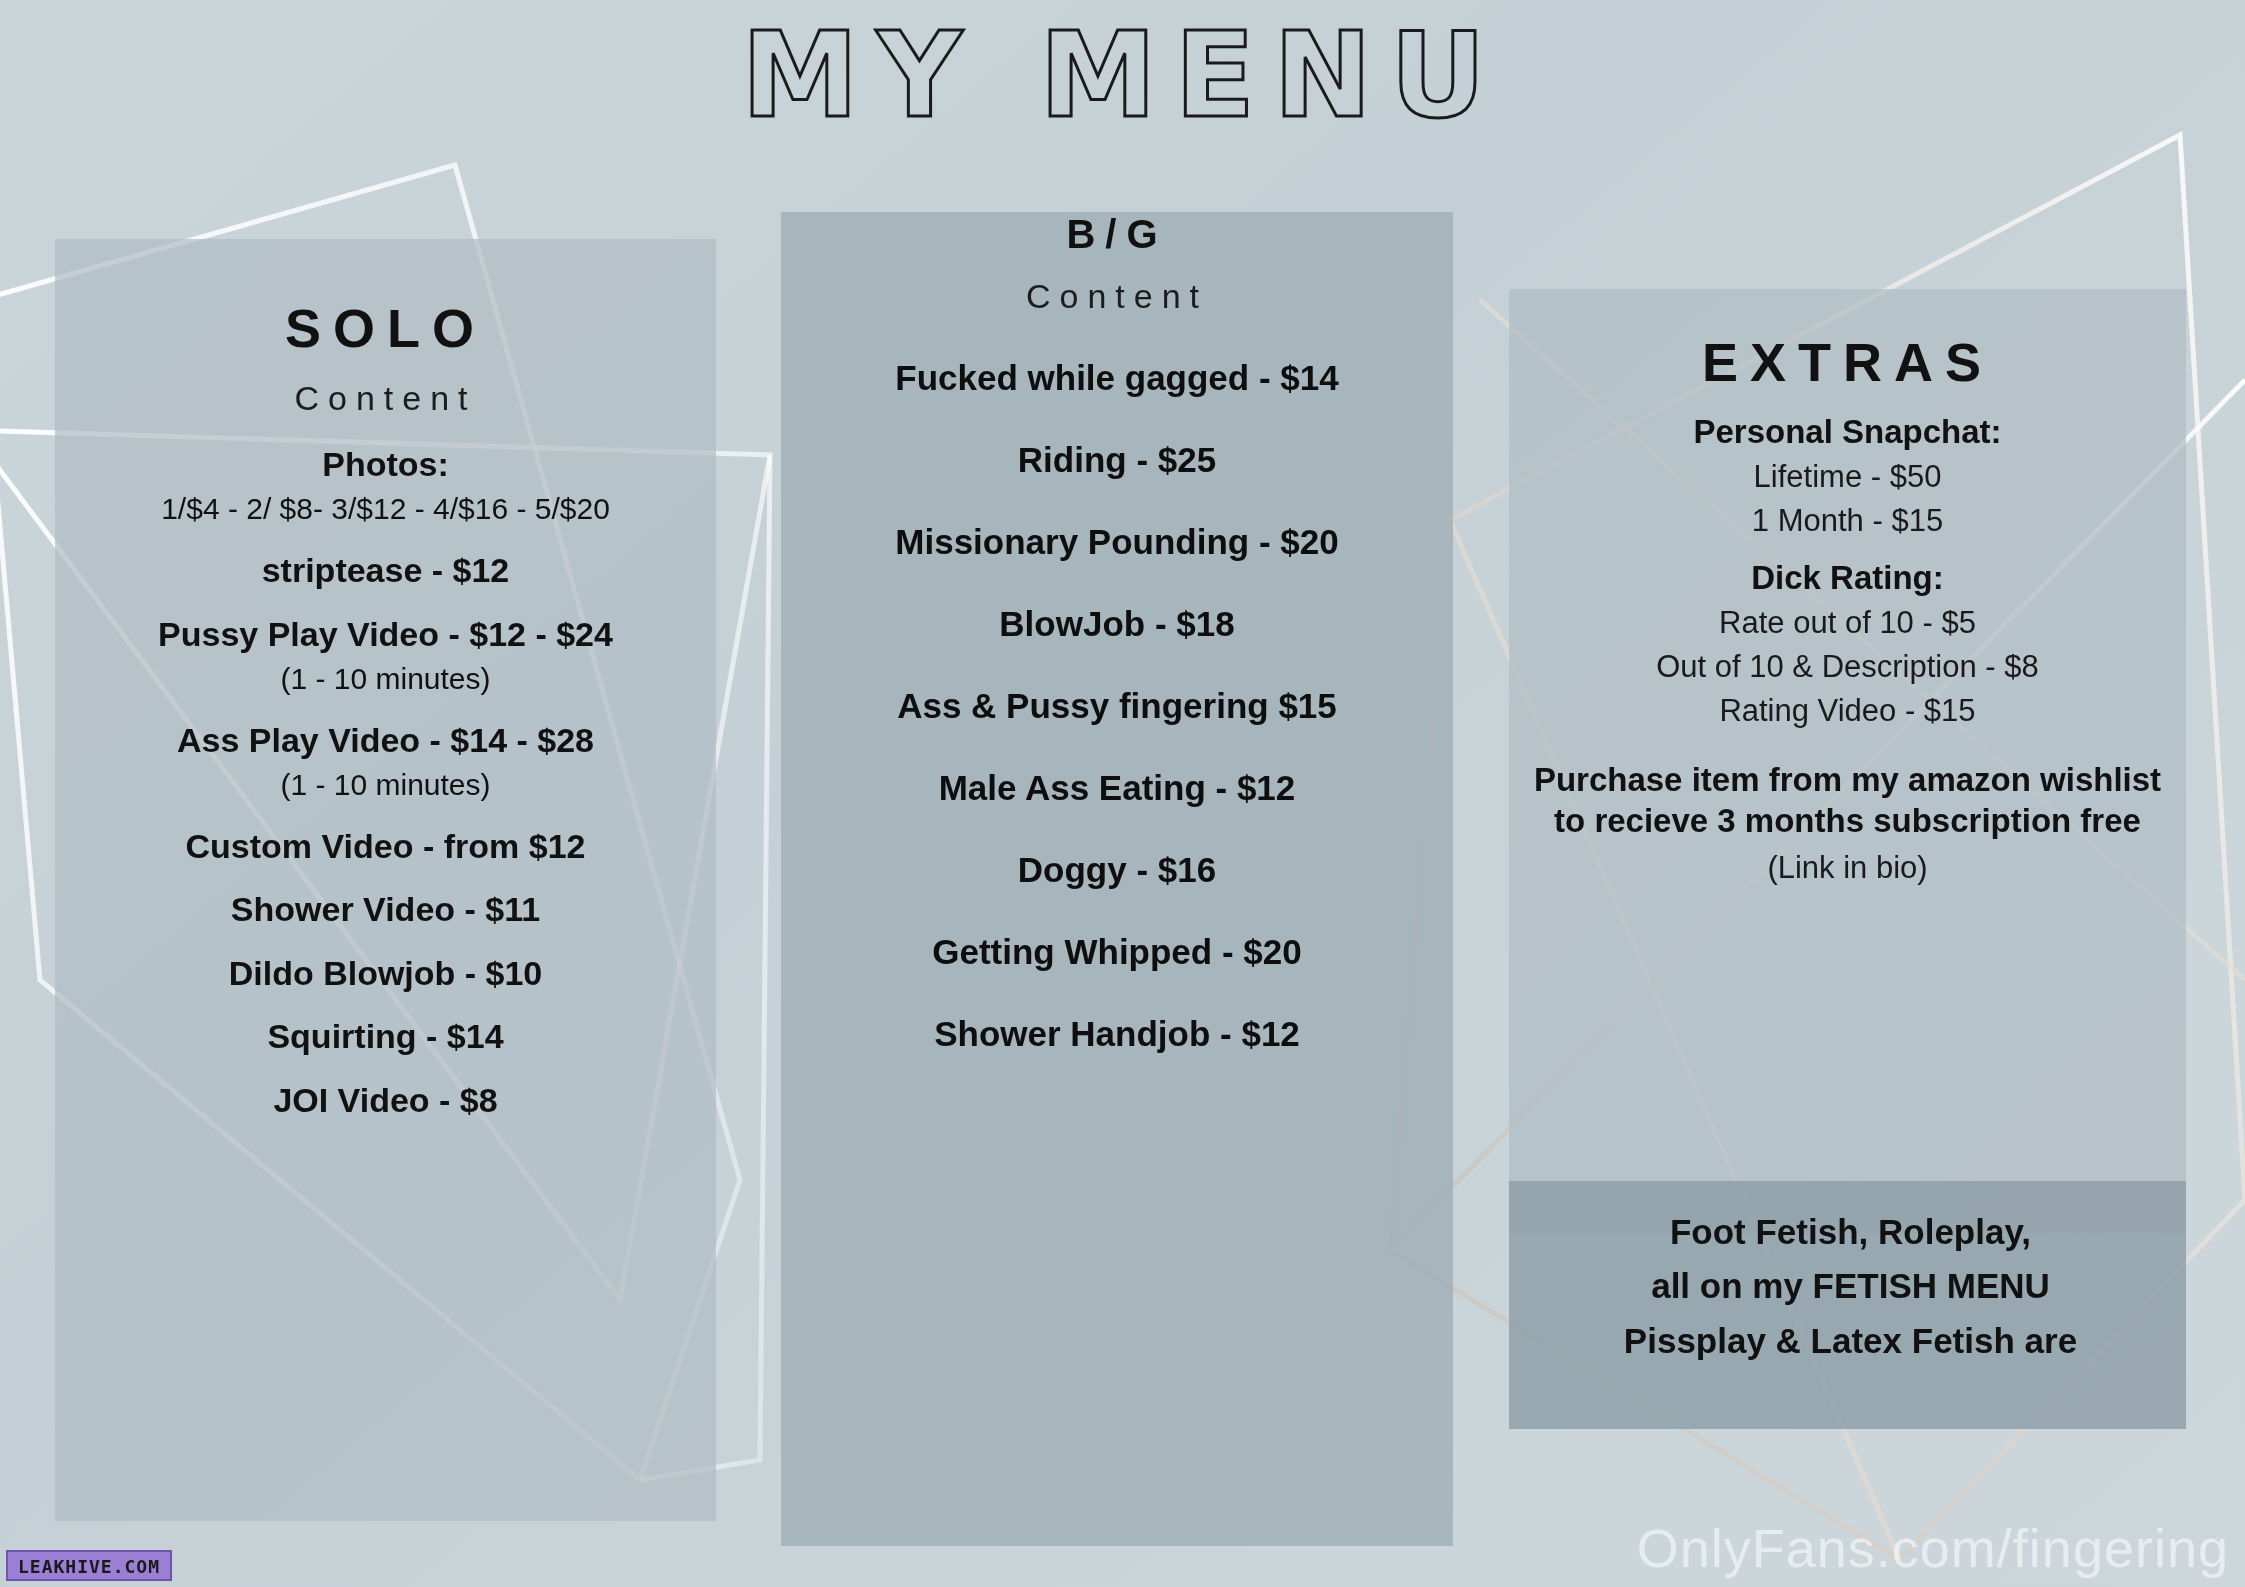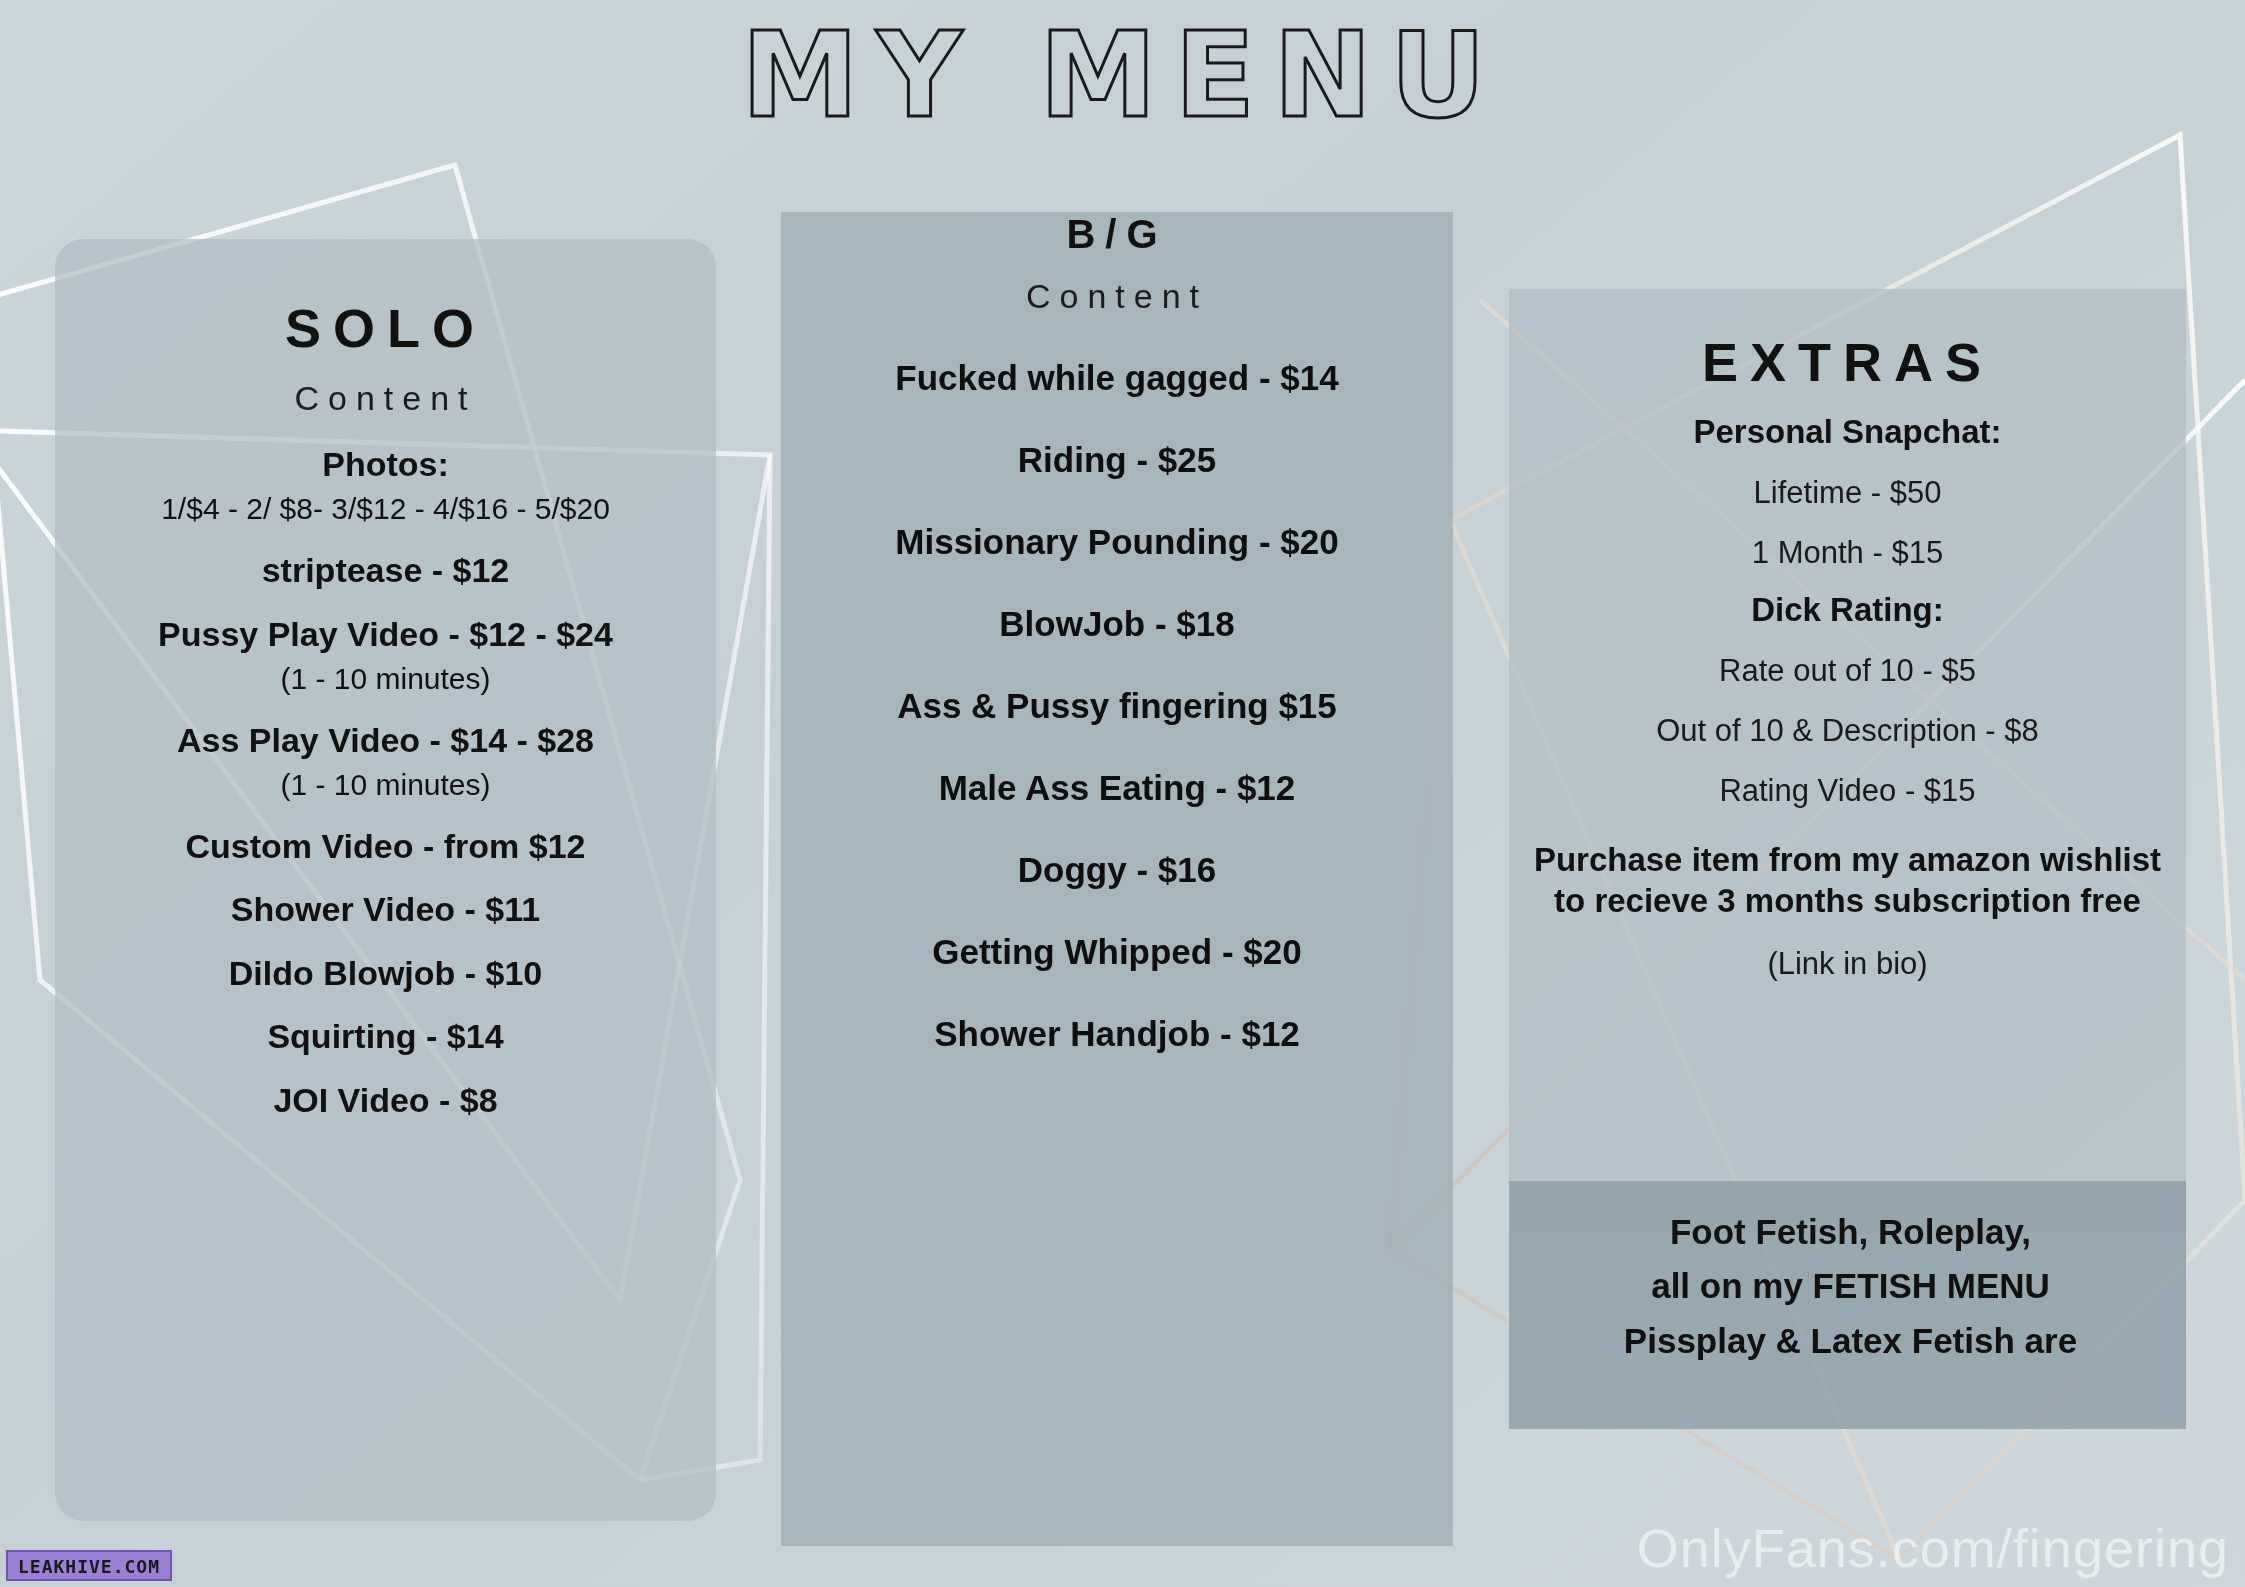--- a/index.html
+++ b/index.html
@@ -44,21 +44,20 @@
   .col {
     position: absolute;
     box-sizing: border-box;
   }
   .col-solo {
     left: 55px;
     top: 239px;
     width: 661px;
     height: 1282px;
     background: rgba(176,188,195,0.72);
-    border-radius: 28px;
   }
   .col-bg {
     left: 781px;
     top: 212px;
     width: 672px;
     height: 1334px;
     background: rgba(160,175,183,0.82);
   }
   .col-extras {
     left: 1509px;
@@ -108,21 +107,21 @@
   .bg-line {
     text-align: center;
     font-weight: 700;
     font-size: 35px;
     color: #0e0e0e;
     margin-top: 42px;
   }
   .bg-lines { margin-top: 18px; padding: 0 8px; }
   .ex-lines { margin-top: 16px; padding: 0 18px;}
   .ex-b { font-weight:700; font-size:33px; text-align:center; color:#111; margin-top:20px;}
-  .ex-n { font-weight:400; font-size:31px; text-align:center; color:#1a1a1a; margin-top:24px;}
+  .ex-n { font-weight:400; font-size:31px; text-align:center; color:#1a1a1a; margin-top:8px;}
   .ex-block {
     font-weight: 700;
     font-size: 33px;
     text-align: center;
     color: #111;
     line-height: 1.25;
     margin-top: 30px;
   }
   .footer-box {
     position: absolute;

